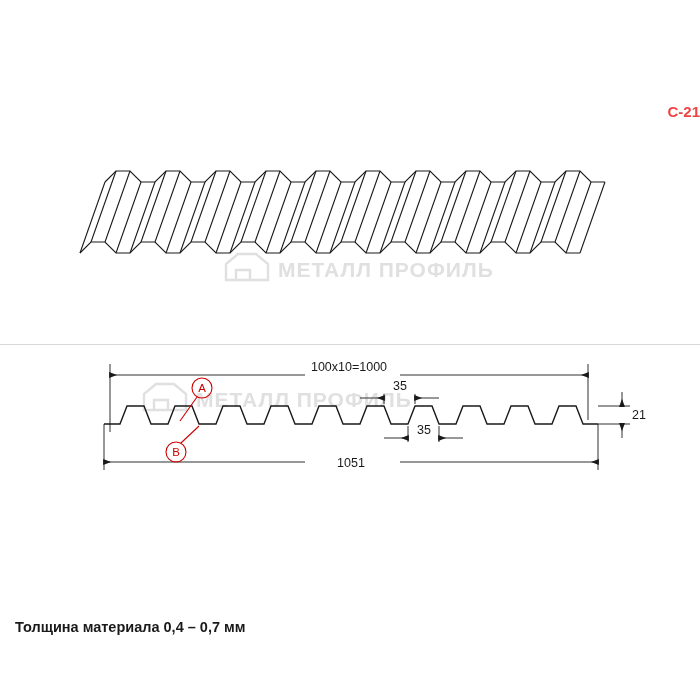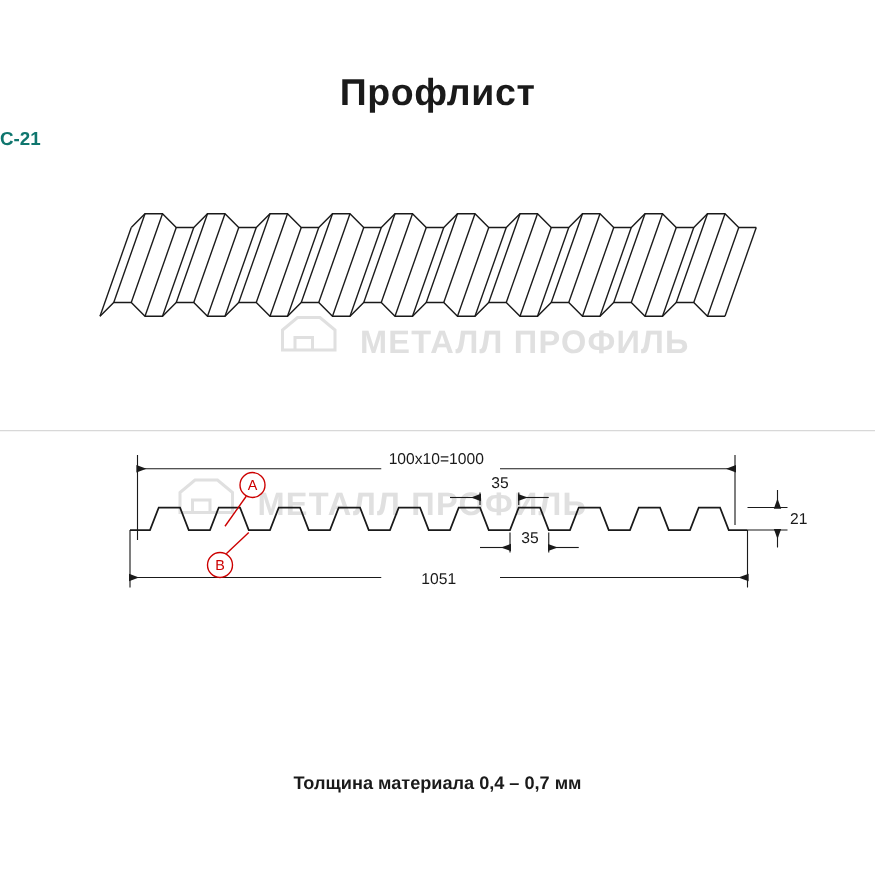--- a/index.html
+++ b/index.html
@@ -20,79 +20,78 @@
     top: 58px; left: 0; width: 700px;
     text-align: center;
     font-size: 30px;
     font-weight: bold;
     letter-spacing: 0.5px;
     color: #1a1a1a;
   }
   .subtitle {
     position: absolute;
     top: 103px; left: 0; width: 700px;
-    text-align: left;
+    text-align: right;
     font-size: 15px;
     font-weight: bold;
-    color: #0f766e;
+    color: #ef4444;
   }
   .render-wrap {
     position: absolute;
     top: 150px; left: 75px;
     width: 550px; height: 140px;
   }
   .watermark-top {
     position: absolute;
     top: 240px; left: 222px;
     width: 290px; height: 70px;
     pointer-events: none;
   }
   .watermark-mid {
     position: absolute;
     top: 370px; left: 140px;
     width: 330px; height: 70px;
     pointer-events: none;
   }
   .wm-text {
     position: absolute;
-    left: 66px; top: 18px;
-    font-size: 26px;
+    left: 56px; top: 18px;
+    font-size: 21px;
     font-weight: bold;
     letter-spacing: 1px;
     color: #e0e0e0;
     white-space: nowrap;
   }
   .divider {
     position: absolute;
     left: 0; top: 344px;
     width: 700px; height: 1px;
     background: #d8d8d8;
   }
   .drawing-wrap {
     position: absolute;
     top: 342px; left: 60px;
     width: 590px; height: 150px;
   }
   .footnote {
     position: absolute;
     top: 619px; left: 0; width: 700px;
-    text-align: center;
     font-size: 14.5px;
     font-weight: bold;
     color: #1a1a1a;
+    padding-left: 15px;
   }
   svg { display: block; overflow: visible; }
   text { font-family: "Liberation Sans", sans-serif; }
 </style>
 </head>
 <body>
 
 <div class="page">
 
-  <div class="title">Профлист</div>
   <div class="subtitle">С-21</div>
 
   <div class="render-wrap">
     <svg width="550" height="140" viewBox="0 0 550 140">
       <g fill="none" stroke="#1a1a1a" stroke-width="1.1" stroke-linejoin="miter">
 
         <path d="M30,32 L41,21 L55,21 L66,32 L80,32 L91,21 L105,21 L116,32 L130,32 L141,21 L155,21 L166,32 L180,32 L191,21 L205,21 L216,32 L230,32 L241,21 L255,21 L266,32 L280,32 L291,21 L305,21 L316,32 L330,32 L341,21 L355,21 L366,32 L380,32 L391,21 L405,21 L416,32 L430,32 L441,21 L455,21 L466,32 L480,32 L491,21 L505,21 L516,32 L530,32"></path>
 
         <path d="M5,103 L16,92 L30,92 L41,103 L55,103 L66,92 L80,92 L91,103 L105,103 L116,92 L130,92 L141,103 L155,103 L166,92 L180,92 L191,103 L205,103 L216,92 L230,92 L241,103 L255,103 L266,92 L280,92 L291,103 L305,103 L316,92 L330,92 L341,103 L355,103 L366,92 L380,92 L391,103 L405,103 L416,92 L430,92 L441,103 L455,103 L466,92 L480,92 L491,103 L505,103"></path>
 

